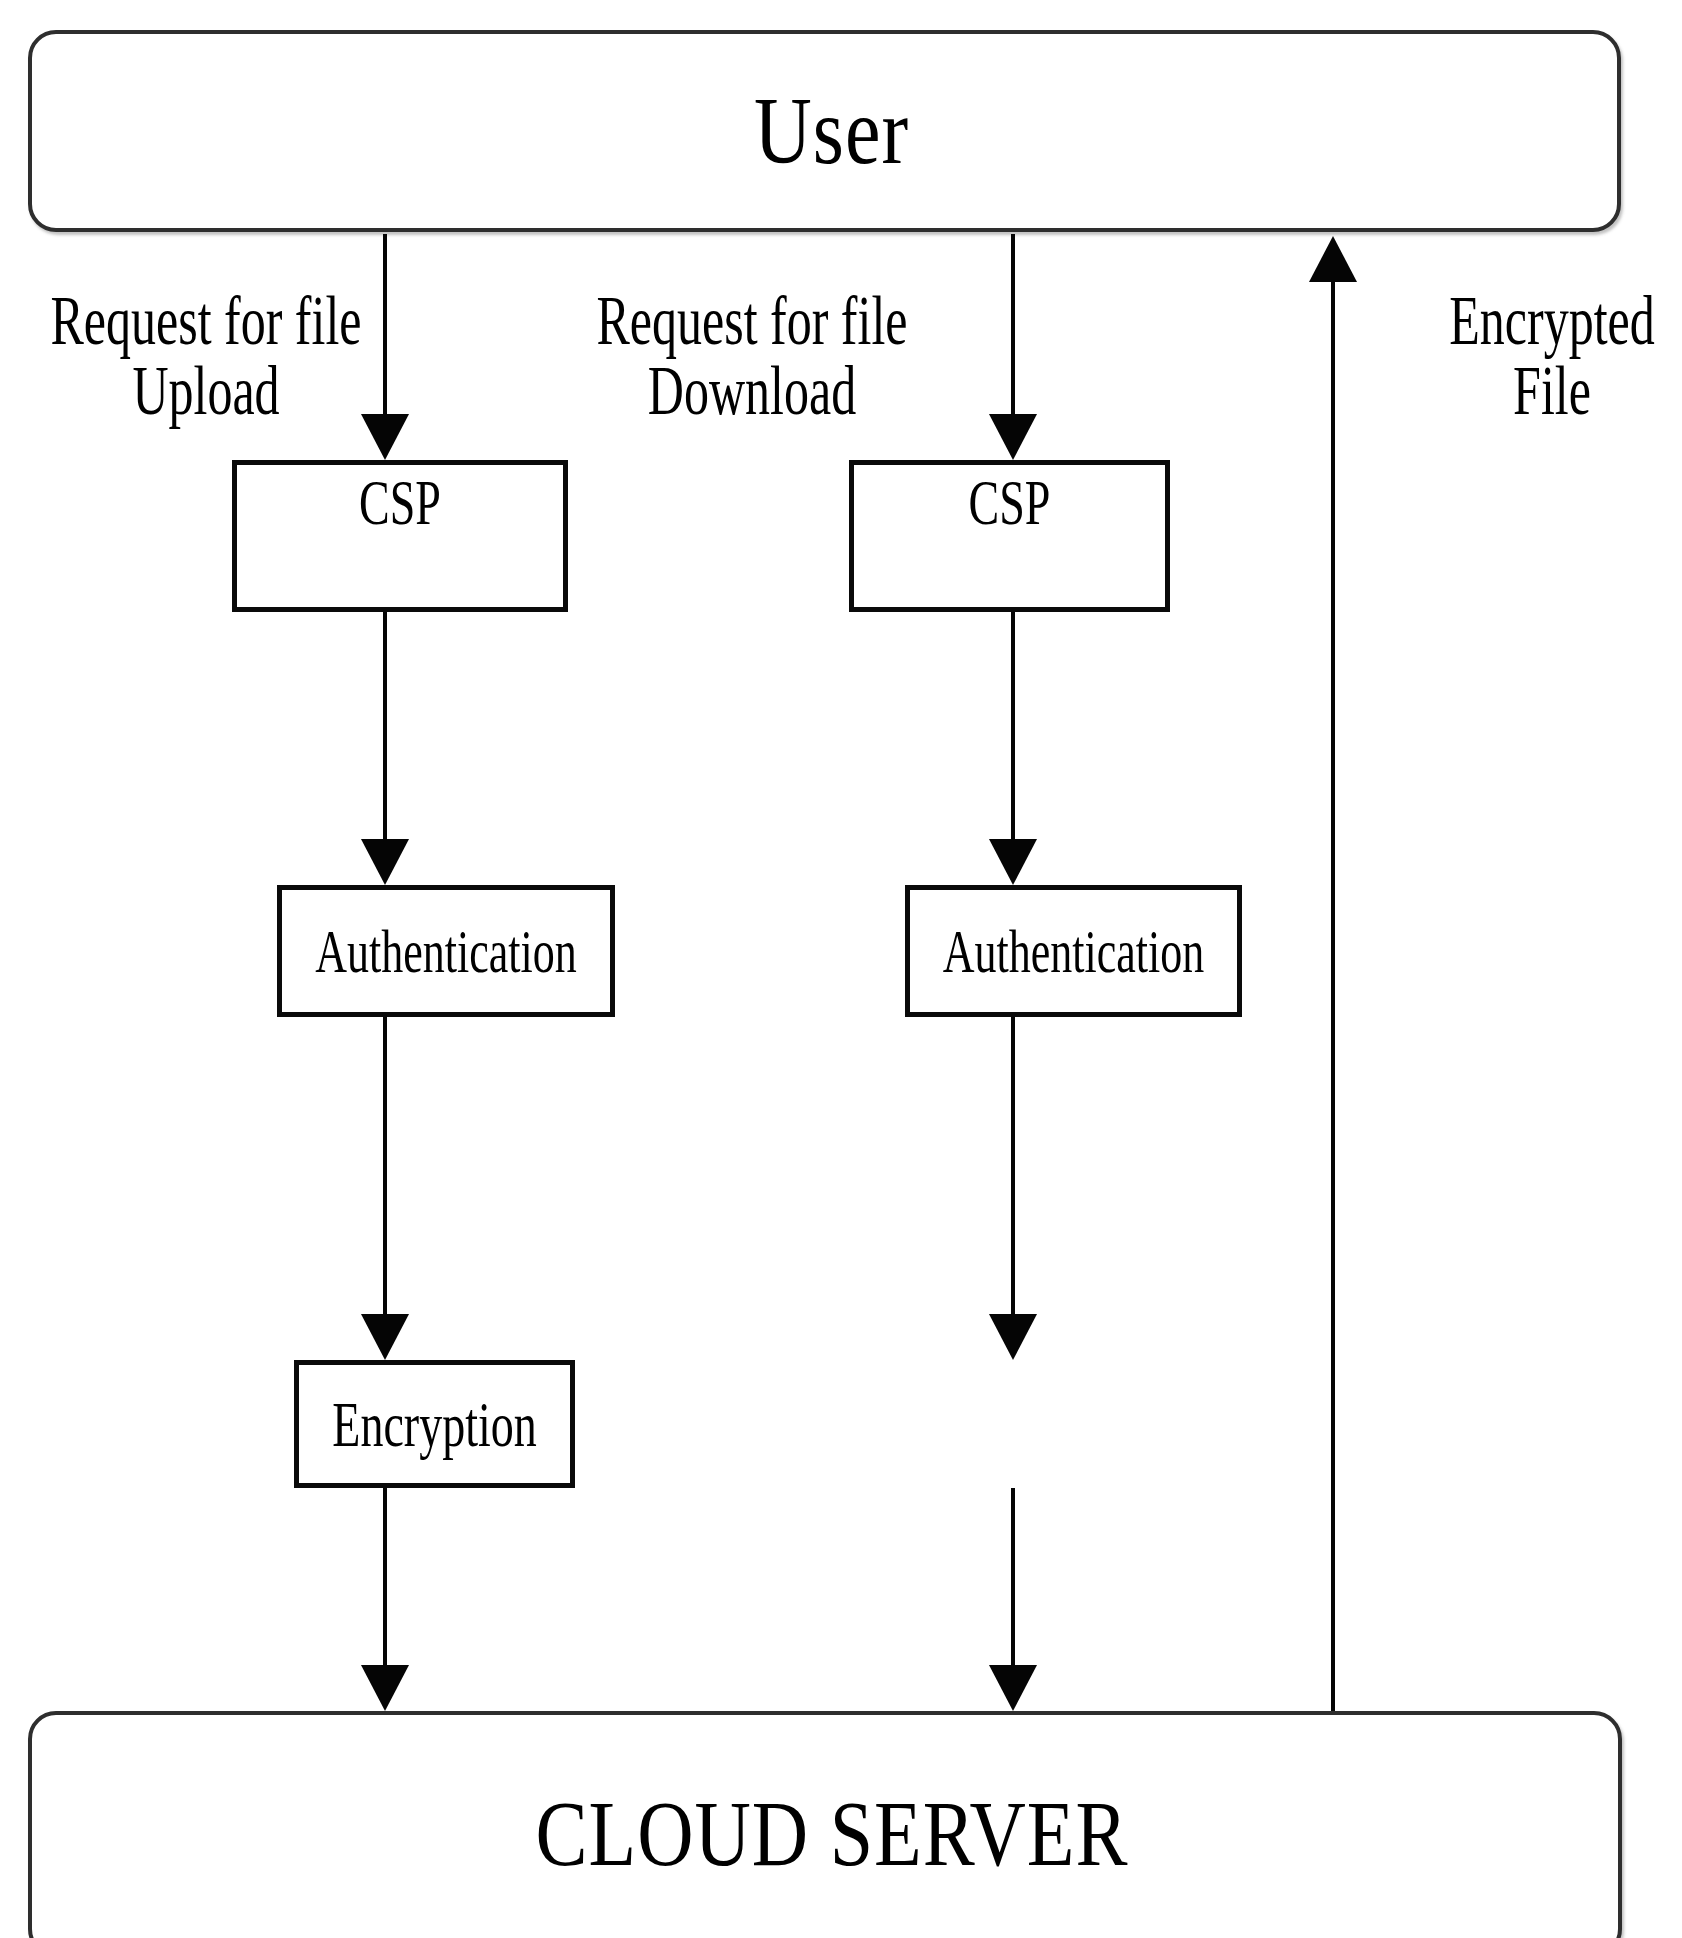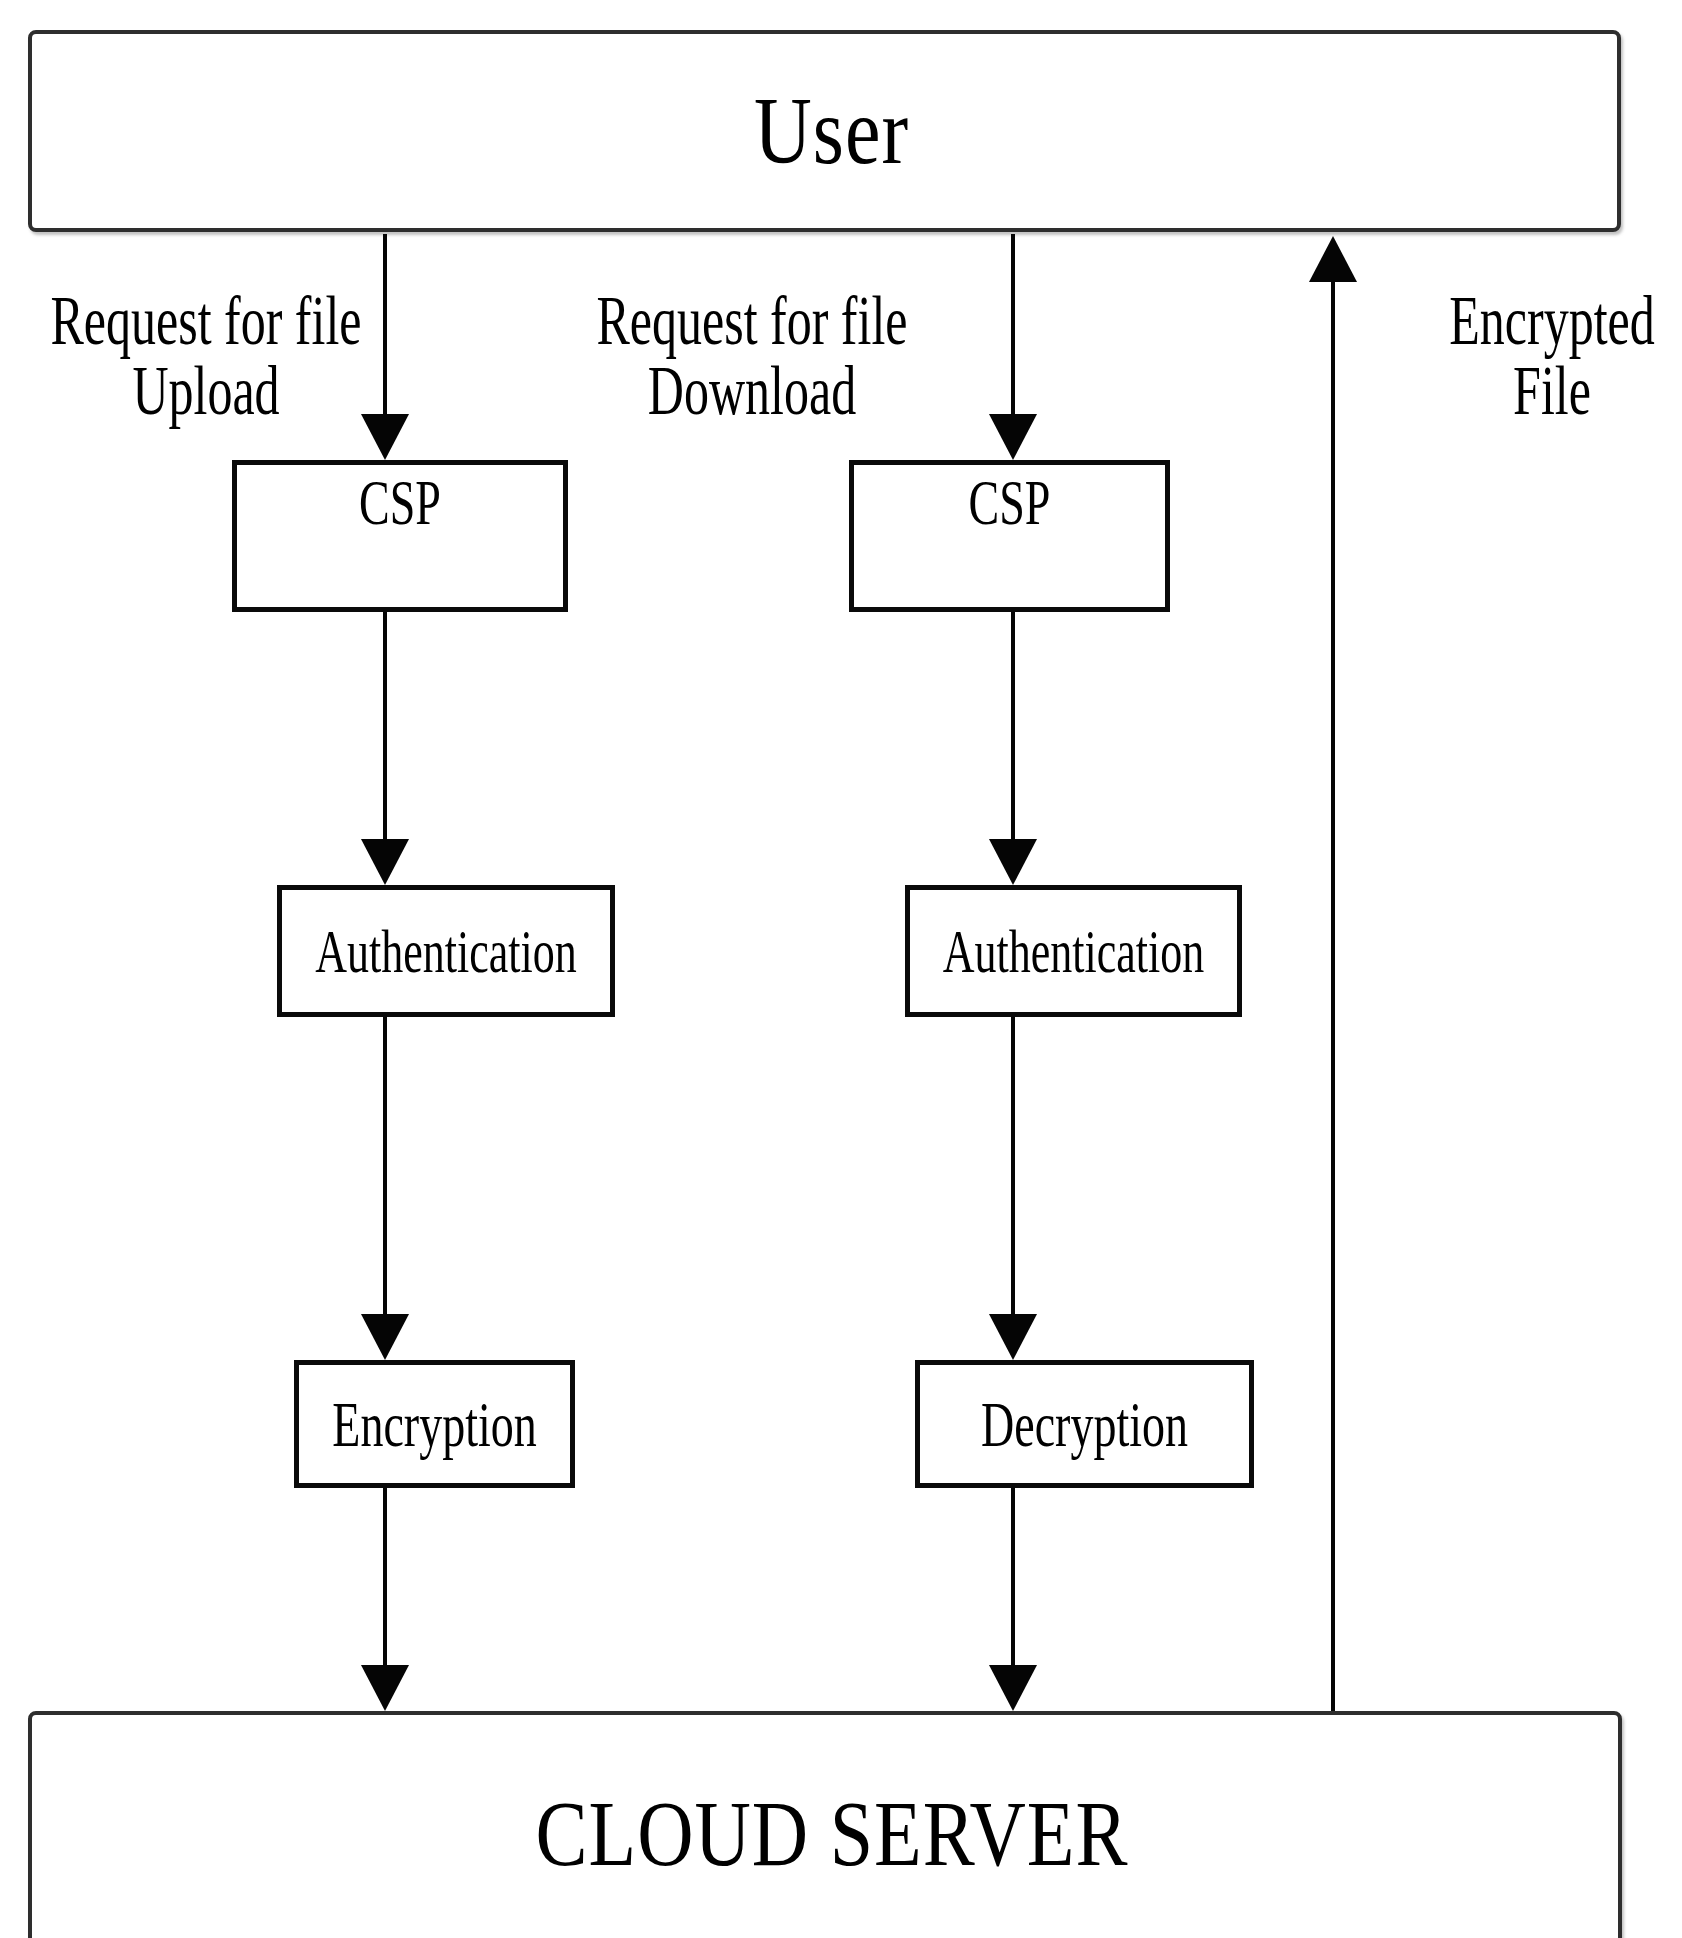--- a/index.html
+++ b/index.html
@@ -10,21 +10,21 @@
     background: #ffffff;
     font-family: "Liberation Serif", "DejaVu Serif", serif;
     color: #000000;
     overflow: hidden;
   }
   
   .rbox {
     position: absolute;
     box-sizing: border-box;
     border: 4px solid #2e2e2e;
-    border-radius: 8px;
+    border-radius: 28px;
     background: #ffffff;
     display: flex;
     align-items: center;
     justify-content: center;
     box-shadow: 2px 3px 3px rgba(120,120,120,0.45);
     padding-left: 14px;
   }
   
   .rect {
     position: absolute;
@@ -148,21 +148,18 @@
   <div class="rect mid" style="left:230px; top:885px; width:338px; height:132px;">
     <span class="t stretch node-text-sm">Authentication</span>
   </div>
   <div class="rect mid" style="left:858px; top:885px; width:337px; height:132px;">
     <span class="t stretch node-text-sm">Authentication</span>
   </div>
 
   <div class="rect mid" style="left:247px; top:1360px; width:281px; height:128px;">
     <span class="t stretch node-text">Encryption</span>
   </div>
-  <div class="rect mid" style="left:868px; top:1360px; width:339px; height:128px;">
-    <span class="t stretch node-text">Decryption</span>
-  </div>
 
   <div class="rbox" style="left:28px; top:1711px; width:1594px; height:246px;">
     <span class="t stretch-lg cloud-text">CLOUD SERVER</span>
   </div>
 
 </div>
 
 </body></html>

